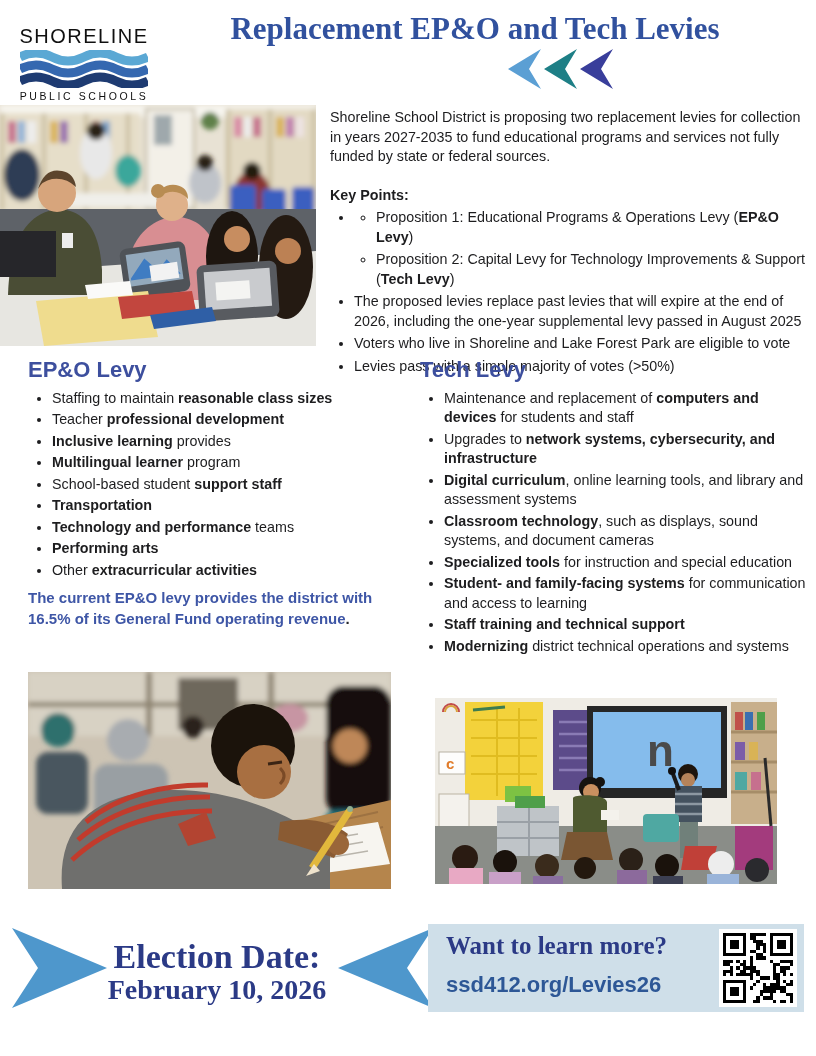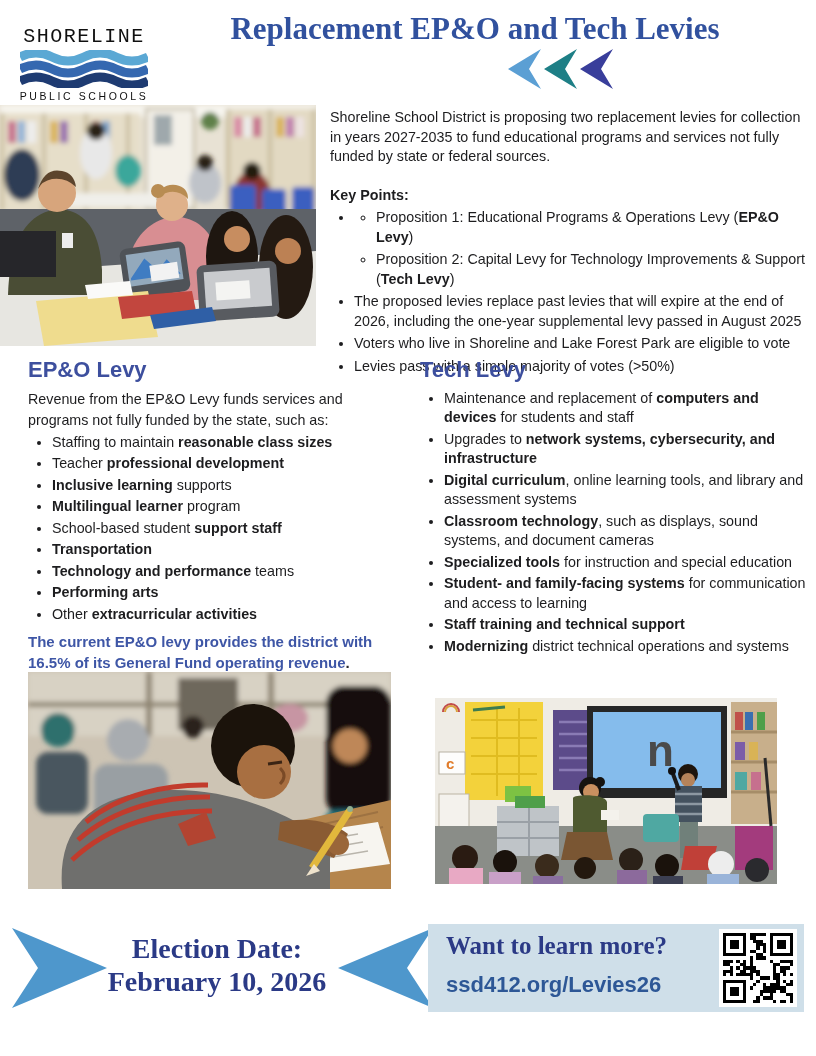--- a/index.html
+++ b/index.html
@@ -1,21 +1,21 @@
 <!DOCTYPE html>
 <html><head>
 <meta charset="utf-8">
 <style>
   html,body{margin:0;padding:0;background:#fff;}
   .page{position:relative;width:816px;height:1056px;background:#ffffff;overflow:hidden;
         font-family:"Liberation Sans",sans-serif;color:#1d1d1f;}
 
   
   .logo{position:absolute;left:18px;top:25px;width:132px;text-align:center;}
-  .logo-top{font-family:Liberation Mono, monospace;font-size:20px;letter-spacing:1.5px;color:#101010;}
+  .logo-top{font-family:Liberation Sans, sans-serif;font-size:20px;letter-spacing:1.5px;color:#101010;}
   .logo-waves{display:block;margin:2px auto 2px;}
   .logo-bottom{font-size:10.5px;letter-spacing:2.6px;color:#101010;}
 
   .main-title{position:absolute;left:140px;right:6px;top:11px;text-align:center;
     font-family:"Liberation Serif",serif;font-weight:700;font-size:31px;color:#31519E;}
   .subtitle{position:absolute;left:0;right:0;top:56px;text-align:center;
     font-family:"Liberation Serif",serif;font-size:22px;color:#141414;}
   .header-arrows{position:absolute;left:508px;top:49px;display:flex;gap:3px;}
 
   
@@ -42,21 +42,21 @@
   #photo-library{left:0;top:105px;}
   #photo-writing{left:28px;top:672px;}
   #photo-classroom{left:435px;top:698px;}
 
   
   .footer-arrow{position:absolute;}
   #arrow-right{left:12px;top:928px;}
   #arrow-left{left:338px;top:928px;}
   .election{position:absolute;left:92px;top:932px;width:250px;text-align:center;
     font-family:"Liberation Serif",serif;font-weight:700;color:#2B3A86;}
-  .election-label{font-size:28px;line-height:33px;}
+  .election-label{font-size:34px;line-height:33px;margin-top:8px;}
   .election-date{font-size:28px;line-height:33px;}
 
   .learn-box{position:absolute;left:428px;top:924px;width:376px;height:88px;background:#CFDFE9;}
   .learn-heading{position:absolute;left:18px;top:8px;font-family:"Liberation Serif",serif;
     font-weight:700;font-size:25px;color:#2B3A86;}
   .learn-url{position:absolute;left:18px;top:48px;font-size:22px;font-weight:700;color:#2D5796;}
 
   .qr{position:absolute;right:7px;top:5px;width:78px;height:78px;background:#ffffff;}
   .qr-inner{position:absolute;left:4px;top:4px;width:70px;height:70px;}
   .finder{position:absolute;width:23px;height:23px;border:3.5px solid #000;box-sizing:border-box;}
@@ -180,25 +180,24 @@
             <li><span>Proposition 2: Capital Levy for Technology Improvements &amp; Support (</span><span class="b">Tech Levy</span><span>)</span></li>
           </ul></li>
         <li><span>The proposed levies replace past levies that will expire at the end of 2026, including the one-year supplemental levy passed in August 2025</span></li>
         <li><span>Voters who live in Shoreline and Lake Forest Park are eligible to vote</span></li>
         <li><span>Levies pass with a simple majority of votes (&gt;50%)</span></li>
       </ul>
   </div>
 
   <div class="col col-left">
     <h2 class="col-heading">EP&amp;O Levy</h2>
-    <p class="col-lead">Revenue from the EP&amp;O Levy funds services and programs not fully funded by the state, such as:</p>
     <ul class="bullets">
         <li><span>Staffing to maintain </span><span class="b">reasonable class sizes</span></li>
         <li><span>Teacher </span><span class="b">professional development</span></li>
-        <li><span class="b">Inclusive learning</span><span> supports</span></li>
+        <li><span class="b">Inclusive learning</span><span> provides</span></li>
         <li><span class="b">Multilingual learner</span><span> program</span></li>
         <li><span>School-based student </span><span class="b">support staff</span></li>
         <li><span class="b">Transportation</span></li>
         <li><span class="b">Technology and performance</span><span> teams</span></li>
         <li><span class="b">Performing arts</span></li>
         <li><span>Other </span><span class="b">extracurricular activities</span></li>
       </ul>
     <p class="epo-note"><span>The current EP&amp;O levy provides the district with 16.5% of its General Fund operating revenue</span><span class="note-period">.</span></p>
   </div>
 

